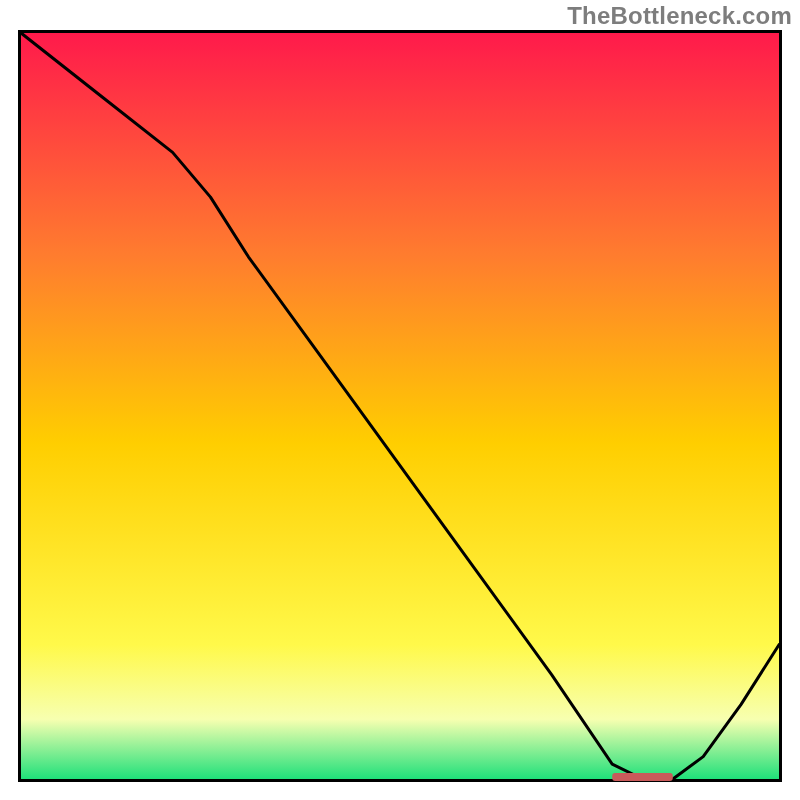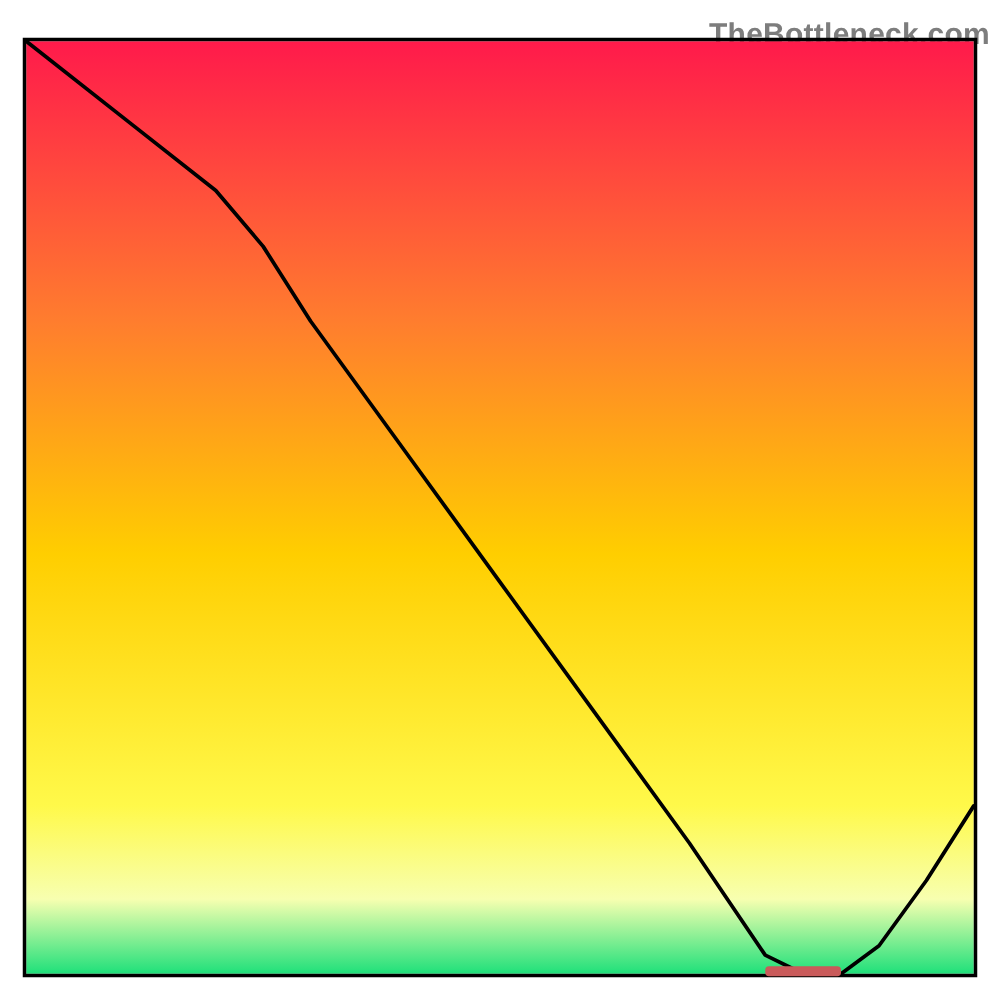--- a/index.html
+++ b/index.html
@@ -11,21 +11,21 @@
     font-family: Arial, Helvetica, sans-serif;
     overflow: hidden;
   }
   .stage {
     position: relative;
     width: 800px;
     height: 800px;
   }
   .watermark {
     position: absolute;
-    top: 14px;
+    top: 2px;
     right: 8px;
     font-size: 24px;
     font-weight: 600;
     color: #7d7d7d;
     letter-spacing: 0.2px;
     text-align: right;
     user-select: none;
   }
   .plot {
     position: absolute;

